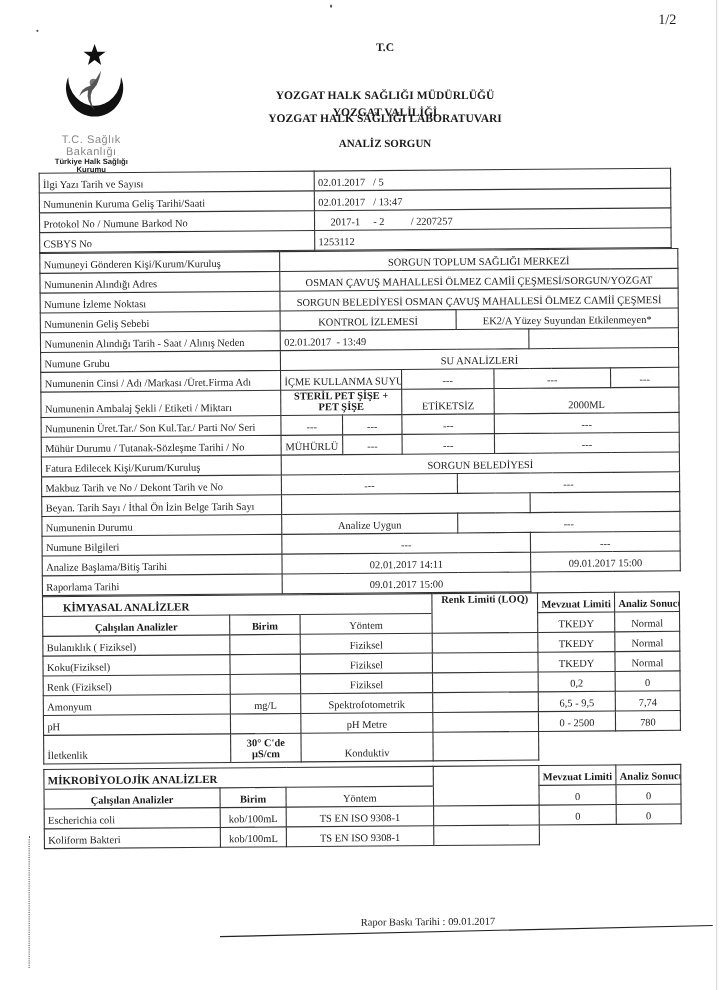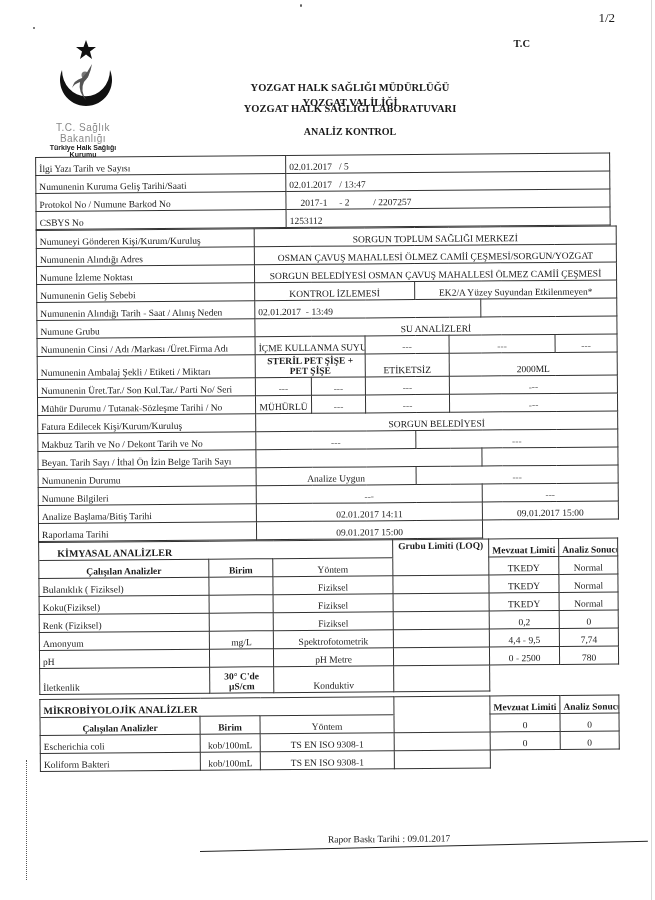--- a/index.html
+++ b/index.html
@@ -9,21 +9,21 @@
   }
   .page-edge { position: absolute; top: 0; right: 3px; width: 1px; height: 900px; background: #d8d8d8; }
   .page-num { position: absolute; top: 10px; right: 40px; font-size: 13px; font-weight: normal; }
   .logo { position: absolute; left: 38px; top: 38px; width: 90px; text-align: center; }
   .logo svg { display: block; margin: 0 auto; }
   .logo .l1 { font-family: "Liberation Sans", sans-serif; font-size: 10px; color: #888; letter-spacing: 0.5px; margin-top: 2px; }
   .logo .l2 { font-family: "Liberation Sans", sans-serif; font-size: 7px; font-weight: bold; color: #222; }
   .logo .l3 { font-family: "Liberation Sans", sans-serif; font-size: 7px; font-weight: bold; color: #222; }
   .header { position: absolute; left: 170px; width: 360px; text-align: center; font-weight: bold; font-size: 10.5px; }
   .header div { position: absolute; left: 0; right: 0; }
-  .h0 { top: 38px; text-align: right; }
+  .h0 { top: 38px; }
   .h1 { top: 60px; margin-top: 37px; }
   .h2 { top: 82px; }
   .h3 { top: 103px; }
   .h4 { top: 126px; font-size: 10px; }
 
   .doc { position: absolute; left: 35px; top: 145px; width: 580px; transform: rotate(-0.45deg); transform-origin: left top; }
   table { border-collapse: collapse; width: 100%; table-layout: fixed; }
   td, th { border: 1px solid #333; font-size: 9.5px; padding: 1px 3px; height: 15px; vertical-align: bottom; font-weight: normal; overflow: hidden; white-space: nowrap; }
   td.c { text-align: center; }
   td.lbl { text-align: left; }
@@ -56,21 +56,21 @@
   <div class="l1">T.C. Sağlık Bakanlığı</div>
   <div class="l2">Türkiye Halk Sağlığı</div>
   <div class="l3">Kurumu</div>
 </div>
 
 <div class="header">
   <div class="h0">T.C</div>
   <div class="h1">YOZGAT VALİLİĞİ</div>
   <div class="h2">YOZGAT HALK SAĞLIĞI MÜDÜRLÜĞÜ</div>
   <div class="h3">YOZGAT HALK SAĞLIĞI LABORATUVARI</div>
-  <div class="h4">ANALİZ KONTROL</div>
+  <div class="h4">ANALİZ SORGUN</div>
 </div>
 
 <div class="doc">
 
   <table class="t1" style="margin-top:12px;">
     <colgroup>
         <col style="width:250px">
         <col>
       </colgroup>
     <tbody>
@@ -201,21 +201,21 @@
       <col style="width:170px">
         <col style="width:64px">
         <col style="width:120px">
       <col style="width:96px">
         <col style="width:70px">
         <col>
     </colgroup>
     <tbody>
         <tr>
       <td colspan="3" class="sec-title" style="border-bottom:none;padding-left:18px">KİMYASAL ANALİZLER</td>
-      <td class="b" rowspan="2" style="vertical-align:top">Grubu Limiti (LOQ)</td>
+      <td class="b" rowspan="2" style="vertical-align:top">Renk Limiti (LOQ)</td>
       <td class="b">Mevzuat Limiti</td>
       <td class="b">Analiz Sonucu</td>
     </tr>
     <tr>
       <td class="b">Çalışılan Analizler</td>
       <td class="b">Birim</td>
       <td class="c">Yöntem</td>
       <td class="c">TKEDY</td>
       <td class="c">Normal</td>
     </tr>
@@ -241,21 +241,21 @@
       <td class="c">Fiziksel</td>
       <td></td>
       <td class="c">0,2</td>
       <td class="c">0</td>
     </tr>
     <tr>
       <td>Amonyum</td>
       <td class="c">mg/L</td>
       <td class="c">Spektrofotometrik</td>
       <td></td>
-      <td class="c">4,4 - 9,5</td>
+      <td class="c">6,5 - 9,5</td>
       <td class="c">7,74</td>
     </tr>
     <tr>
       <td>pH</td>
       <td class="c"></td>
       <td class="c">pH Metre</td>
       <td></td>
       <td class="c">0 - 2500</td>
       <td class="c">780</td>
     </tr>

